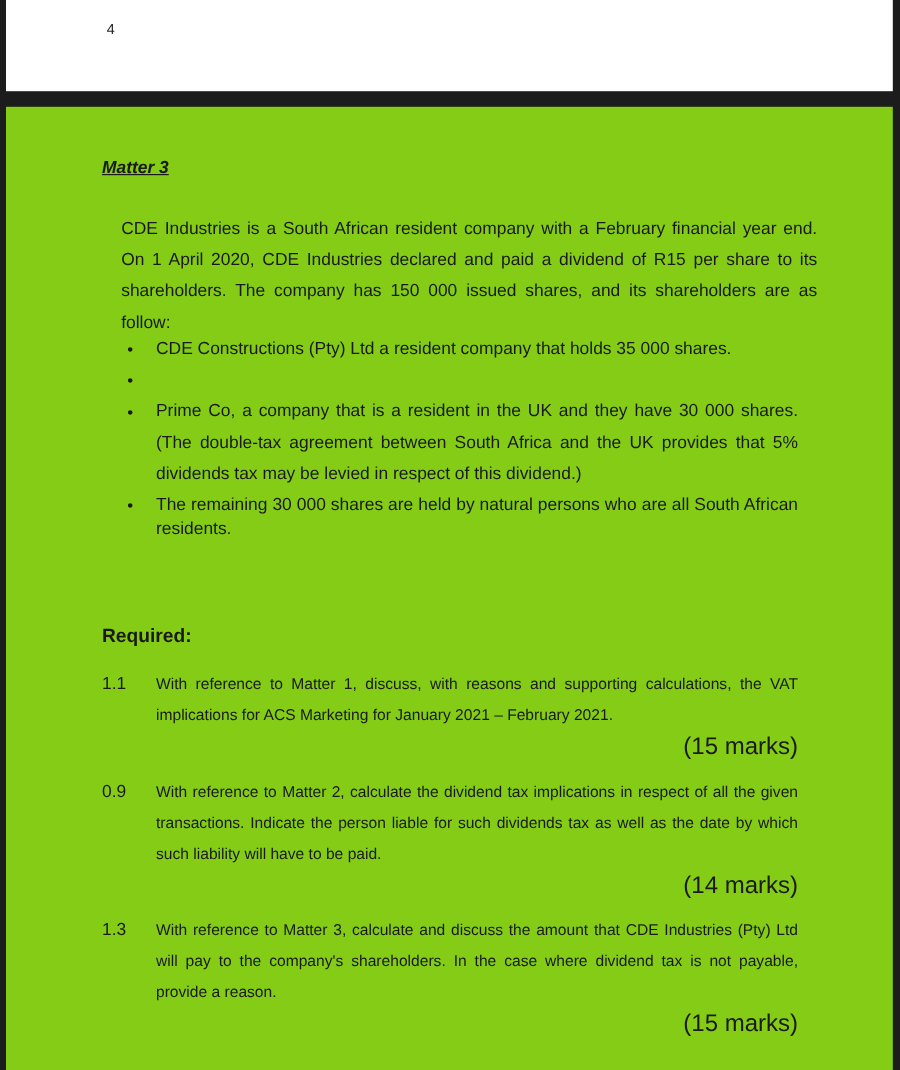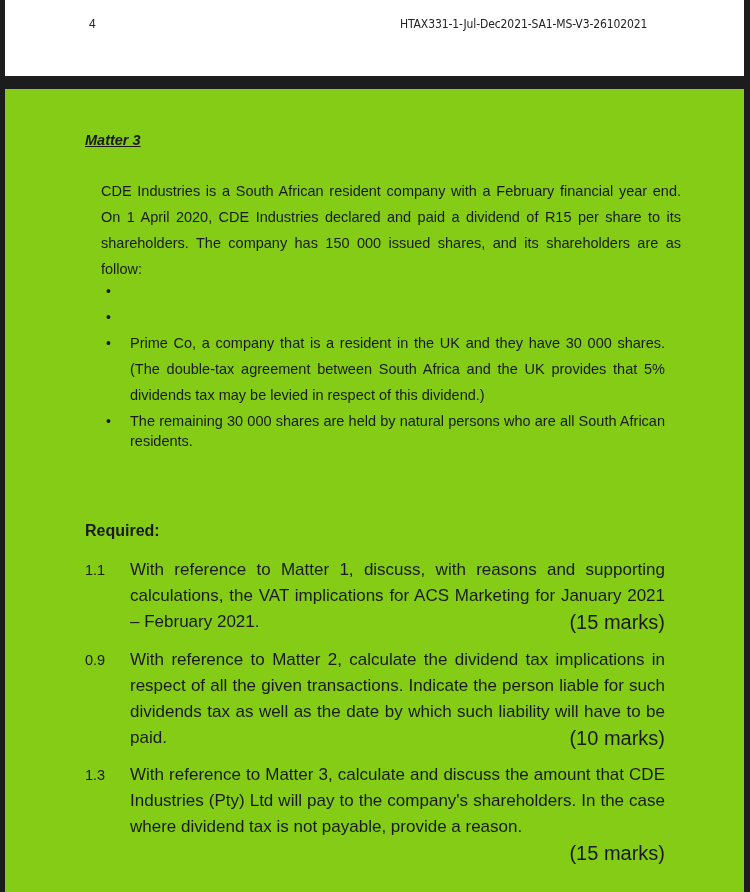--- a/index.html
+++ b/index.html
@@ -115,21 +115,21 @@
       left: 0;
       top: 0;
       font-size: 14.5px;
       line-height: 26px;
     }
     .q-text {
       position: absolute;
       left: 45px;
       top: 0;
       width: 535px;
-      font-size: 17px;
+      font-size: 13px;
       line-height: 26px;
       text-align: justify;
       margin: 0;
     }
     .q-marks {
       position: absolute;
       right: 0;
       font-size: 20px;
       line-height: 26px;
     }
@@ -138,31 +138,31 @@
     .q2 { top: 558px; }
     .q2 .q-marks { top: 78px; }
     .q3 { top: 673px; }
     .q3 .q-marks { top: 78px; }
   </style>
 </head>
 <body>
 
 <div class="page-top">
   <span class="page-number">4</span>
-  <span class="doc-code">HTAX331-1-Jul-Dec2021-SA1-MS-V3-26102021</span>
 </div>
 
 <div class="page-main">
   <div class="content">
     <div class="matter-title">Matter 3</div>
     <p class="intro">CDE Industries is a South African resident company with a February financial year end. On 1 April 2020, CDE Industries declared and paid a dividend of R15 per share to its shareholders. The company has 150 000 issued shares, and its shareholders are as follow:</p>
 
     <ul class="bullets">
       <li class="bullet-item bi-1">
         <span class="dot">•</span>
+        <span>CDE Constructions (Pty) Ltd a resident company that holds 35 000 shares.</span>
       </li>
       <li class="bullet-item bi-2">
         <span class="dot">•</span>
       </li>
       <li class="bullet-item bi-3">
         <span class="dot">•</span>
         <span>Prime Co, a company that is a resident in the UK and they have 30 000 shares. (The double-tax agreement between South Africa and the UK provides that 5% dividends tax may be levied in respect of this dividend.)</span>
       </li>
       <li class="bullet-item bi-4">
         <span class="dot">•</span>
@@ -174,21 +174,21 @@
 
     <div class="question q1">
       <span class="q-num">1.1</span>
       <p class="q-text">With reference to Matter 1, discuss, with reasons and supporting calculations, the VAT implications for ACS Marketing for January 2021 – February 2021.</p>
       <span class="q-marks">(15 marks)</span>
     </div>
 
     <div class="question q2">
       <span class="q-num">0.9</span>
       <p class="q-text">With reference to Matter 2, calculate the dividend tax implications in respect of all the given transactions. Indicate the person liable for such dividends tax as well as the date by which such liability will have to be paid.</p>
-      <span class="q-marks">(10 marks)</span>
+      <span class="q-marks">(14 marks)</span>
     </div>
 
     <div class="question q3">
       <span class="q-num">1.3</span>
       <p class="q-text">With reference to Matter 3, calculate and discuss the amount that CDE Industries (Pty) Ltd will pay to the company's shareholders. In the case where dividend tax is not payable, provide a reason.</p>
       <span class="q-marks">(15 marks)</span>
     </div>
   </div>
 </div>
 

